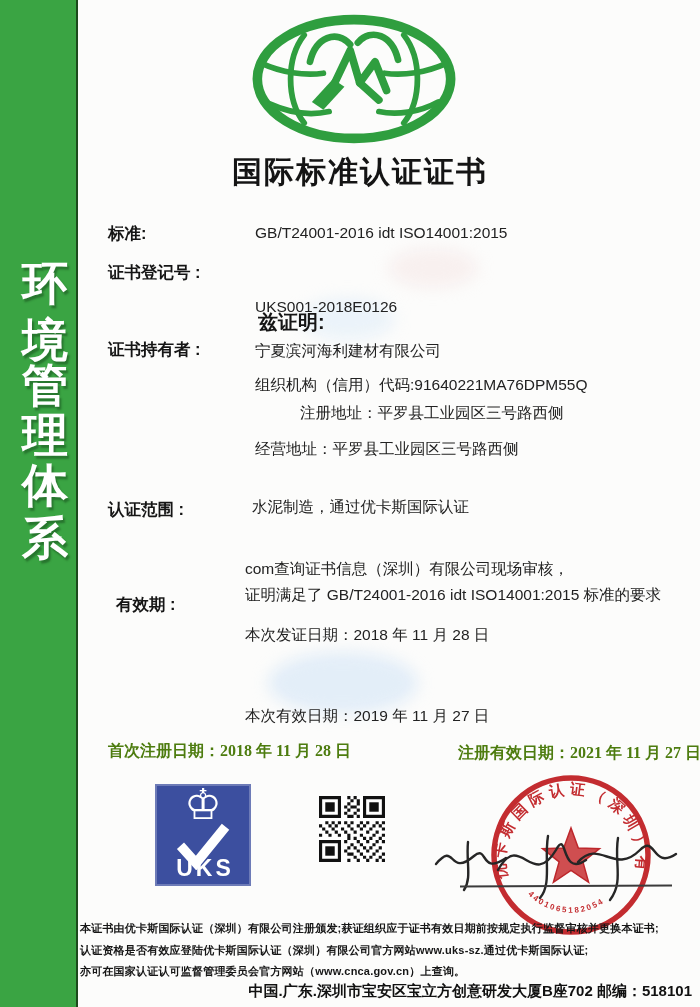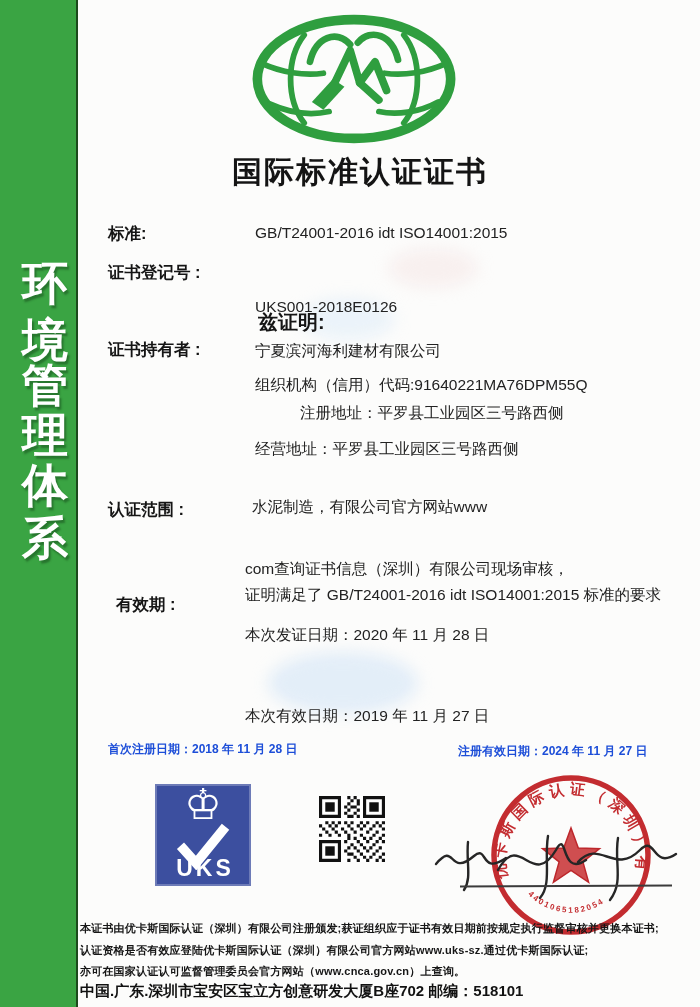--- a/index.html
+++ b/index.html
@@ -21,27 +21,27 @@
     text-shadow:2px 3px 2px rgba(15,60,20,.45);
     white-space:nowrap;
   }
   .title{
     position:absolute;left:95px;top:152px;width:530px;
     text-align:center;font-size:30px;font-weight:700;color:#141414;
     letter-spacing:2px;
   }
   .lbl{position:absolute;font-size:16.5px;font-weight:700;color:#151515;white-space:nowrap;}
   .val{position:absolute;font-size:15.5px;font-weight:500;color:#222;white-space:nowrap;}
-  .dates{position:absolute;font-size:12px;font-weight:600;color:#1d4ed8;white-space:nowrap;}
+  .dates{position:absolute;font-size:16px;font-weight:600;color:#4d7c0f;white-space:nowrap;font-family:Liberation Serif, serif;}
   .footer-line{
     position:absolute;left:80px;width:618px;font-size:11px;font-weight:600;
     color:#161616;white-space:nowrap;letter-spacing:.2px;
   }
   .address{
-    position:absolute;left:80px;top:982px;width:612px;text-align:left;
+    position:absolute;left:80px;top:982px;width:612px;text-align:right;
     font-size:15px;font-weight:700;color:#111;white-space:nowrap;
   }
   
   .uks-box{
     position:absolute;left:155px;top:784px;width:96px;height:102px;
     background:#3c4f9f;box-shadow:inset 0 0 0 2px rgba(255,255,255,.25);
   }
   .uks-crown{
     position:absolute;left:0;top:-2px;width:96px;text-align:center;
     font-size:42px;line-height:46px;color:#fff;font-family:"DejaVu Sans",sans-serif;
@@ -101,31 +101,31 @@
 
 <div class="lbl" style="left:258px;top:309px;font-size:20px;">兹证明:</div>
 
 <div class="lbl" style="left:108px;top:339px;text-align:right;">证书持有者 :</div>
 <div class="val" style="left:255px;top:341px;">宁夏滨河海利建材有限公司</div>
 <div class="val" style="left:255px;top:375px;">组织机构（信用）代码:91640221MA76DPM55Q</div>
 <div class="val" style="left:260px;top:403px;margin-left:40px;">注册地址：平罗县工业园区三号路西侧</div>
 <div class="val" style="left:255px;top:439px;">经营地址：平罗县工业园区三号路西侧</div>
 
 <div class="lbl" style="left:108px;top:499px;">认证范围 :</div>
-<div class="val" style="left:252px;top:497px;">水泥制造，有限公司官方网站www</div>
+<div class="val" style="left:252px;top:497px;">水泥制造，通过优卡斯国际认证</div>
 
 <div class="val" style="left:245px;top:559px;">com查询证书信息（深圳）有限公司现场审核，</div>
 <div class="val" style="left:245px;top:585px;">证明满足了 GB/T24001-2016 idt ISO14001:2015 标准的要求</div>
 
 <div class="lbl" style="left:108px;top:594px;margin-left:8px;">有效期 :</div>
-<div class="val" style="left:245px;top:625px;">本次发证日期：2020 年 11 月 28 日</div>
+<div class="val" style="left:245px;top:625px;">本次发证日期：2018 年 11 月 28 日</div>
 <div class="val" style="left:245px;top:660px;margin-top:46px;">本次有效日期：2019 年 11 月 27 日</div>
 
 <div class="dates" style="left:108px;top:741px;">首次注册日期：2018 年 11 月 28 日</div>
-<div class="dates" style="left:458px;top:743px;">注册有效日期：2024 年 11 月 27 日</div>
+<div class="dates" style="left:458px;top:743px;">注册有效日期：2021 年 11 月 27 日</div>
 
 <div class="uks-box">
   <div class="uks-crown">♔</div>
   <svg class="uks-check" width="68" height="52" viewBox="0 0 76 60">
     <path d="M12,32 L30,52 L64,10" fill="none" stroke="#ffffff" stroke-width="11"></path>
   </svg>
   <div class="uks-text">UKS</div>
 </div>
 
 <svg class="qr" width="66" height="66" viewBox="0 0 63 63">

